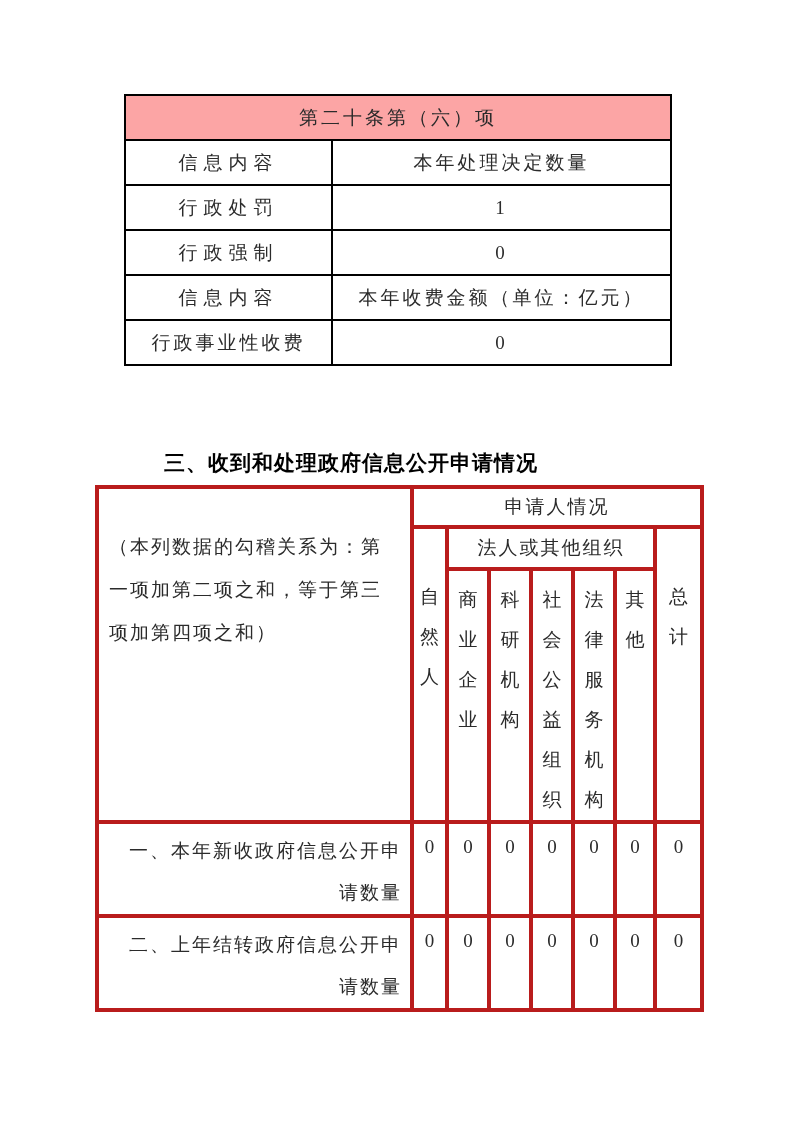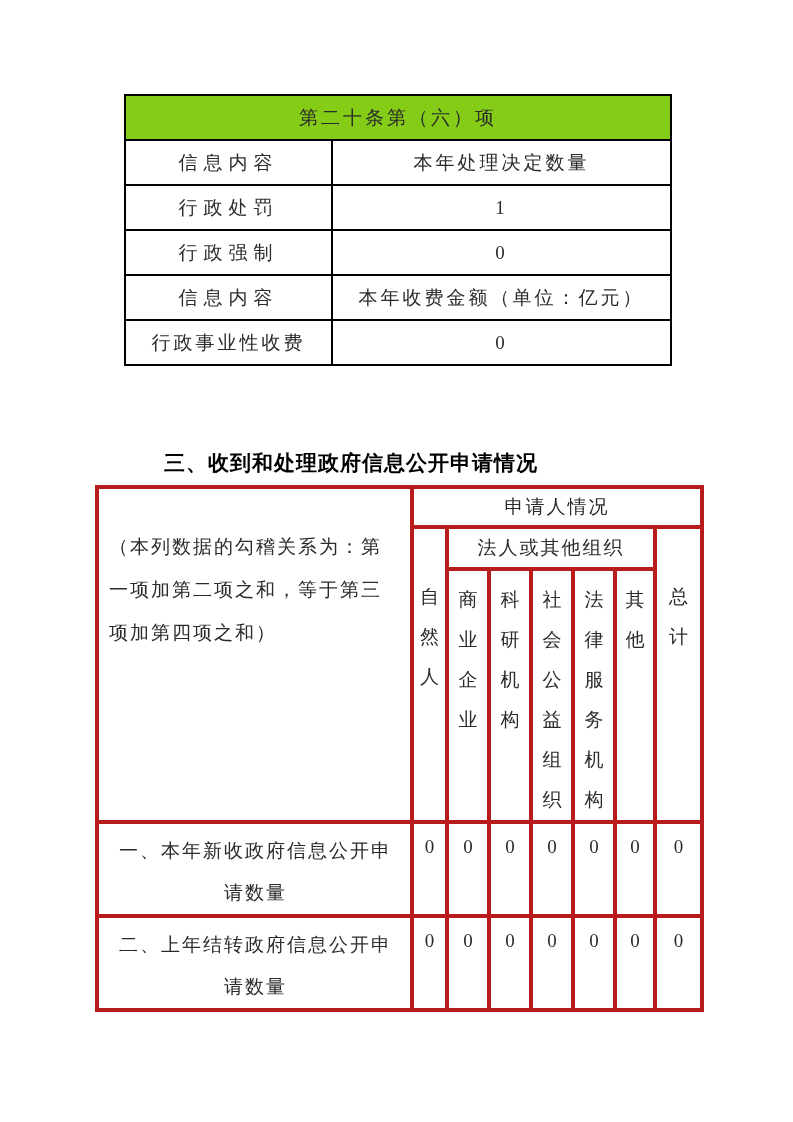--- a/index.html
+++ b/index.html
@@ -27,21 +27,21 @@
   .t1 td {
     border: 2px solid #000000;
     height: 41px;
     text-align: center;
     vertical-align: middle;
     font-size: 19px;
     letter-spacing: 3px;
     overflow: hidden;
   }
   .t1 td.section-hdr {
-    background: #84cc16;
+    background: #fca5a5;
     letter-spacing: 3px;
   }
   .t1 td.lbl {
     letter-spacing: 6px;
   }
   .t1 td.lbl-wide {
     letter-spacing: 3px;
     border-radius: 19px;
   }
 
@@ -94,21 +94,21 @@
     letter-spacing: 0;
   }
   .t2 .vcell.span2 {
     padding-top: 48px;
   }
   .t2 .vcell.row3 {
     padding-top: 9px;
   }
   .t2 .row-label {
     vertical-align: top;
-    text-align: center;
+    text-align: right;
     padding: 6px 8px 0 10px;
     line-height: 42px;
     letter-spacing: 2px;
   }
   .t2 .zero-cell {
     vertical-align: top;
     text-align: center;
     line-height: 46px;
   }
 </style>

